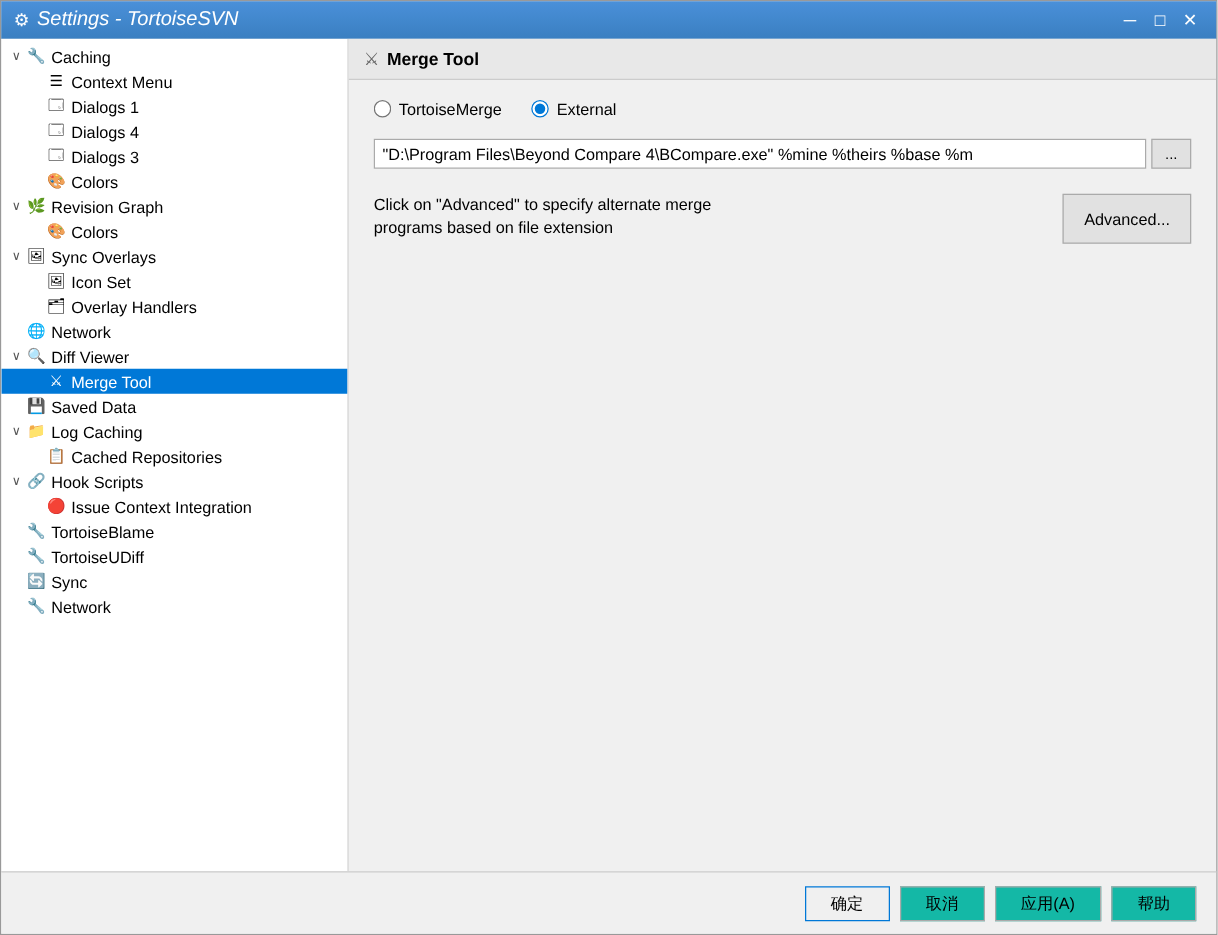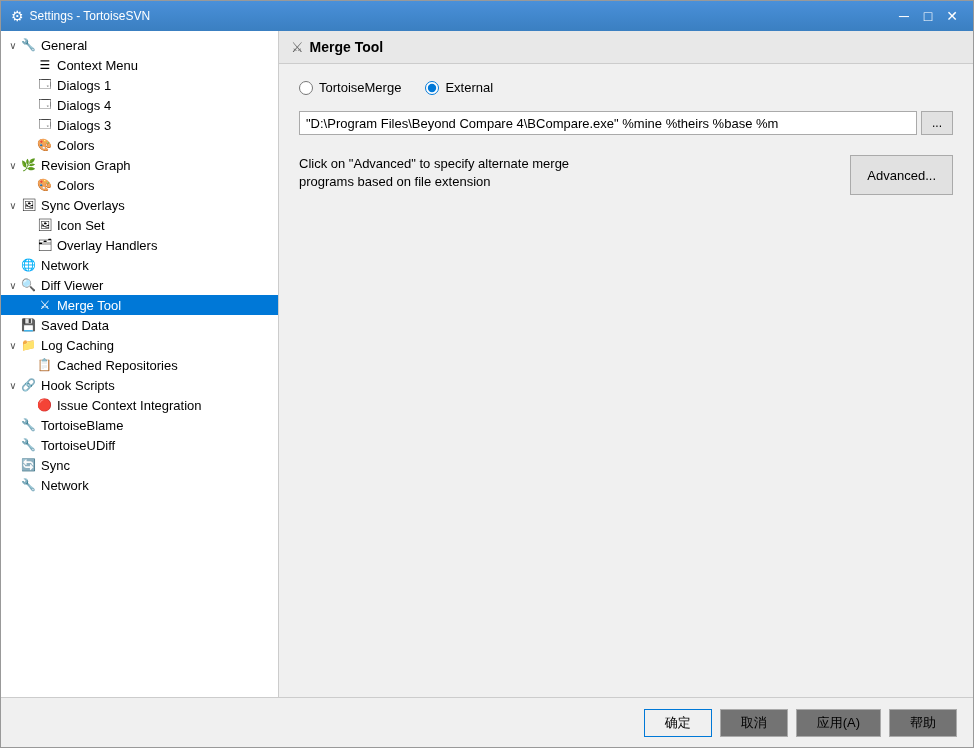--- a/index.html
+++ b/index.html
@@ -33,22 +33,23 @@
     }
     .title-bar-left {
       display: flex;
       align-items: center;
       gap: 6px;
     }
     .title-bar-icon {
       font-size: 14px;
     }
     .title-bar-title {
-      font-size: 12px;
+      font-size: 16px;
       font-weight: normal;
+      font-style: italic;
     }
     .title-bar-controls {
       display: flex;
       gap: 2px;
     }
     .title-bar-btn {
       width: 22px;
       height: 20px;
       background: transparent;
       border: none;
@@ -140,21 +141,20 @@
       font-size: 13px;
     }
     .radio-group {
       display: flex;
       align-items: center;
       gap: 24px;
       margin-bottom: 16px;
     }
     .radio-option {
       display: flex;
-      align-items: center;
       gap: 6px;
       cursor: pointer;
     }
     .radio-input {
       width: 14px;
       height: 14px;
       accent-color: #0078d7;
       cursor: pointer;
     }
     .radio-label { font-size: 13px; }
@@ -214,21 +214,21 @@
       padding: 10px 16px;
       display: flex;
       justify-content: flex-end;
       gap: 8px;
       height: 50px;
       align-items: center;
     }
     .bottom-btn {
       height: 28px;
       padding: 2px 20px;
-      background: #737373;
+      background: #14b8a6;
       border: 1px solid #aaa;
       cursor: pointer;
       font-size: 13px;
       font-family: inherit;
     }
     .bottom-btn.primary {
       border-color: #0078d7;
       background: #f0f0f0;
       margin-left: 42px;
     }
@@ -255,21 +255,21 @@
     </div>
   </div>
 
   <div class="content-area">
 
     <div class="tree-panel">
 
     <div class="tree-item" style="padding-left: 4px;">
           <span class="expand-btn">∨</span>
           <span class="icon">🔧</span>
-          <span class="label">General</span>
+          <span class="label">Caching</span>
         </div>
         <div class="tree-item" style="padding-left: 20px;">
           <span class="expand-btn" style="visibility: hidden;"></span>
           <span class="icon">☰</span>
           <span class="label">Context Menu</span>
         </div>
         <div class="tree-item" style="padding-left: 20px;">
           <span class="expand-btn" style="visibility: hidden;"></span>
           <span class="icon">🗔</span>
           <span class="label">Dialogs 1</span>

